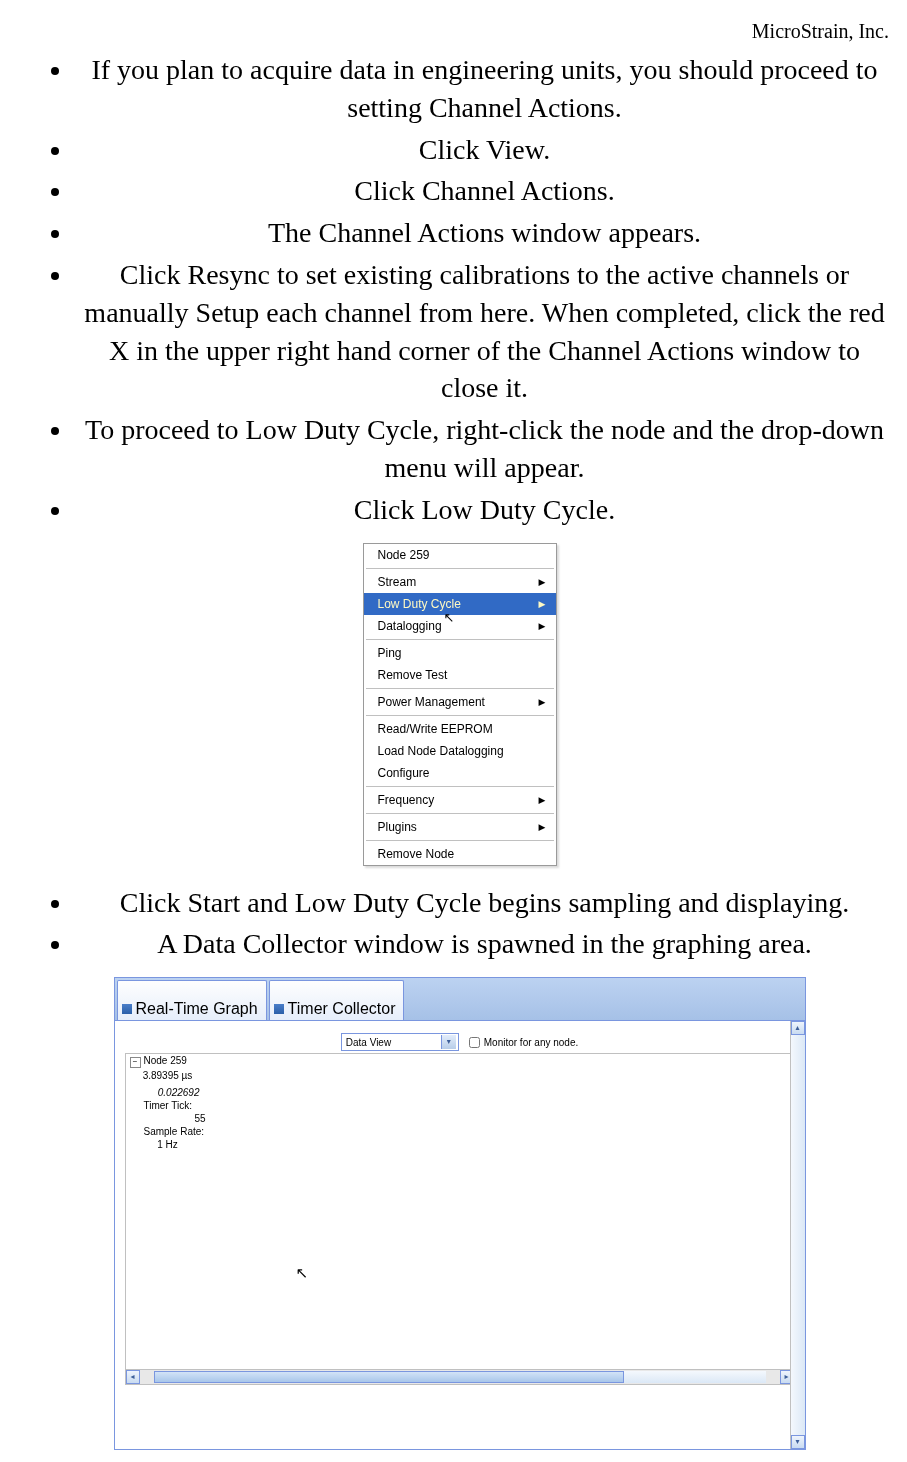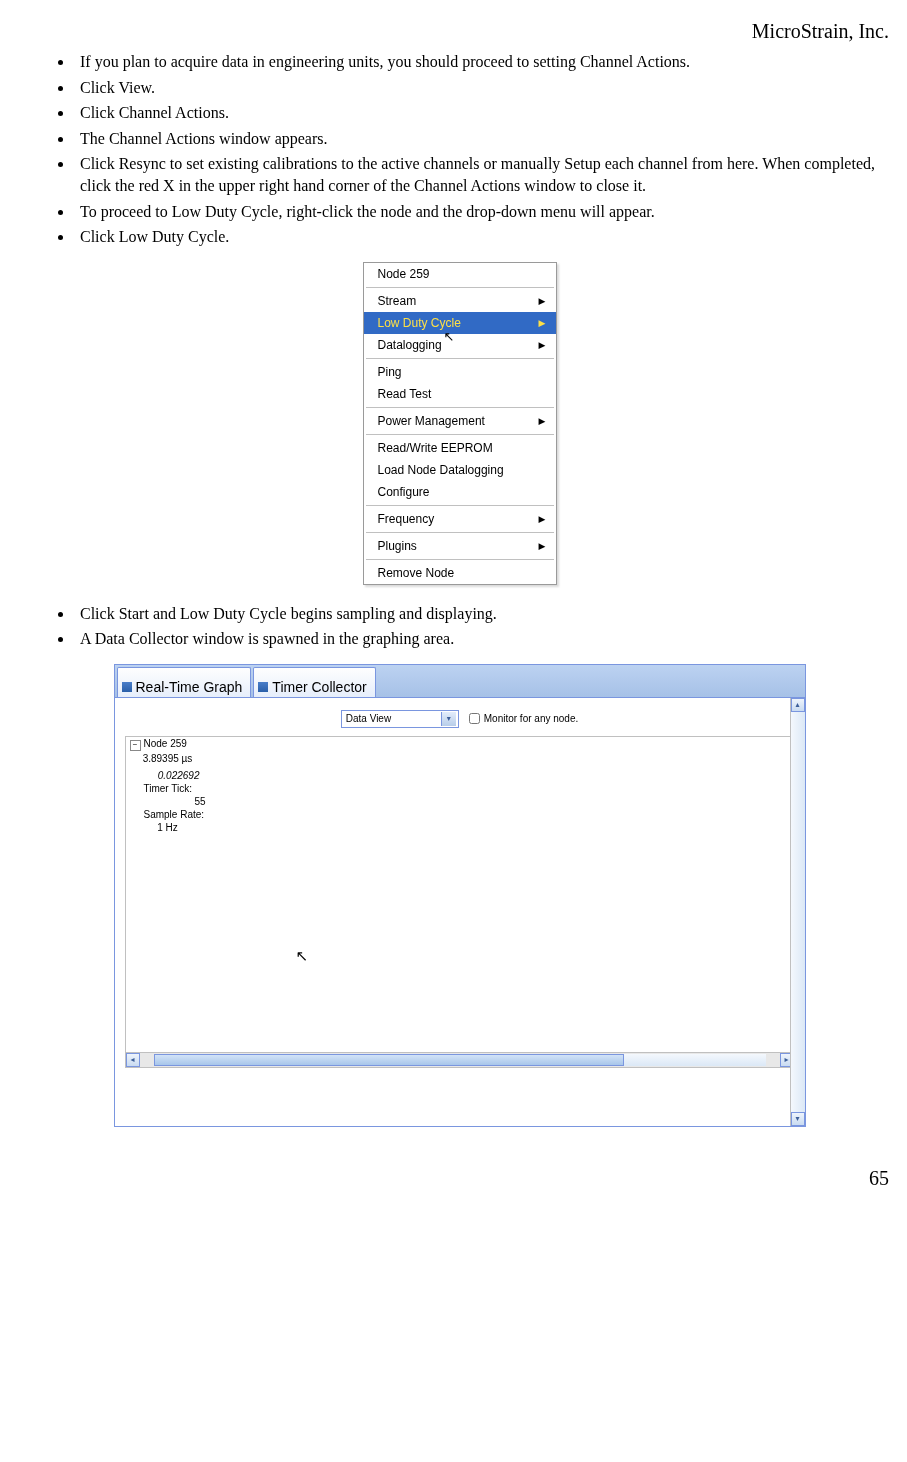--- a/index.html
+++ b/index.html
@@ -16,24 +16,25 @@
     text-align: right;
     font-size: 20px;
     margin-bottom: 8px;
   }
   ul.doc-list {
     list-style: disc;
     padding-left: 44px;
     margin: 0 0 14px 0;
   }
   ul.doc-list li {
-    font-size: 16px;
+    font-size: 28px;
     line-height: 1.35;
     margin-bottom: 4px;
     padding-left: 6px;
+    text-align: center;
   }
   .fig-center {
     text-align: center;
     margin: 14px 0 18px 0;
   }
   
   .ctxmenu {
     display: inline-block;
     text-align: left;
     width: 192px;
@@ -46,21 +47,21 @@
   }
   .ctxmenu .item {
     padding: 4px 10px 4px 14px;
     display: flex;
     justify-content: space-between;
     align-items: center;
     color: #000;
   }
   .ctxmenu .item.highlight {
     background: #316ac5;
-    color: #fde047;
+    color: #fef9c3;
   }
   .ctxmenu .sep {
     border-top: 1px solid #c0c0c0;
     margin: 2px 2px;
   }
   .ctxmenu .arrow {
     font-size: 9px;
   }
   .cursor-icon {
     position: absolute;
@@ -84,45 +85,45 @@
     background: linear-gradient(#bcd2f1, #a6c1e7);
     padding: 2px 2px 0 2px;
     display: flex;
     gap: 2px;
     border-bottom: 1px solid #7a96df;
   }
   .dc-tab {
     background: linear-gradient(#fefefe,#e6eefb);
     border: 1px solid #7a96df;
     border-bottom: none;
-    padding: 11px 8px 2px 4px;
+    padding: 19px 8px 2px 4px;
     display: flex;
     align-items: center;
     gap: 4px;
-    font-size: 14px;
+    font-size: 16px;
     border-radius: 2px 2px 0 0;
   }
   .dc-tab .tab-ico {
     width: 10px;
     height: 10px;
     background: linear-gradient(#4a7ec9,#2a5fa9);
     display: inline-block;
   }
   .dc-body {
     padding: 12px 10px 6px 10px;
     height: 410px;
     position: relative;
     overflow: hidden;
   }
   .dc-topbar {
     display: flex;
     justify-content: center;
     align-items: center;
     gap: 10px;
-    margin-bottom: 8px;
+    margin-bottom: 2px;
   }
   .dc-select {
     border: 1px solid #7a96df;
     font-size: 10px;
     height: 16px;
     width: 110px;
     background: #fff;
     display: flex;
     align-items: center;
     justify-content: space-between;
@@ -261,21 +262,21 @@
     </div>
     <div class="item">
       <span>Datalogging</span>
       <span class="arrow">▶</span>
     </div>
     <div class="sep"></div>
     <div class="item">
       <span>Ping</span>
     </div>
     <div class="item">
-      <span>Read Test</span>
+      <span>Remove Test</span>
     </div>
     <div class="sep"></div>
     <div class="item">
       <span>Power Management</span>
       <span class="arrow">▶</span>
     </div>
     <div class="sep"></div>
     <div class="item">
       <span>Read/Write EEPROM</span>
     </div>

